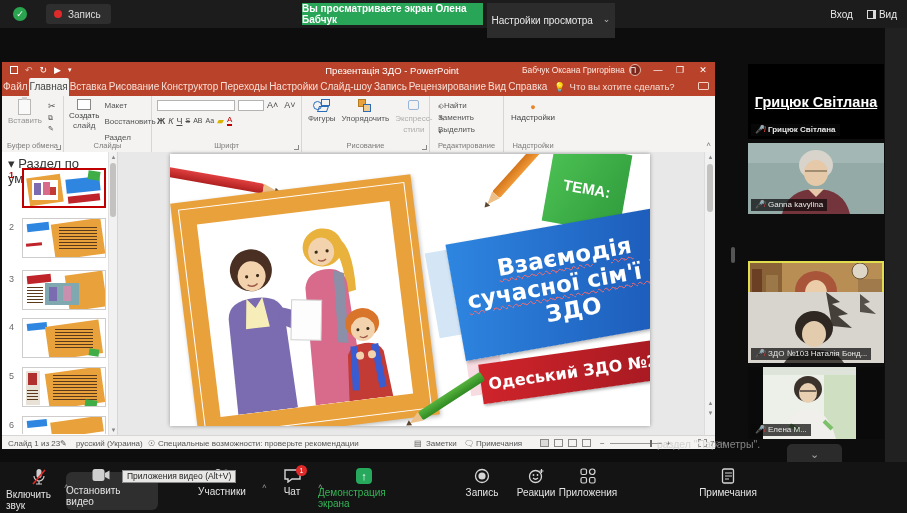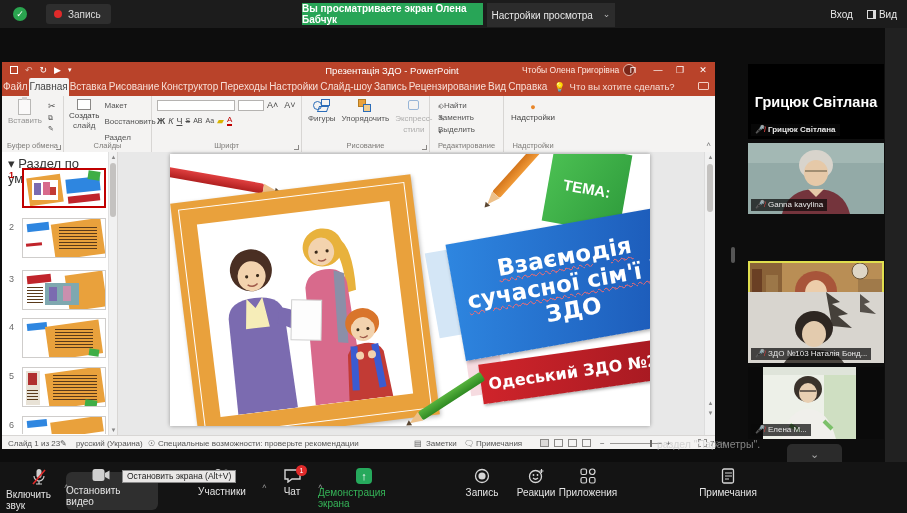--- a/index.html
+++ b/index.html
@@ -7,21 +7,21 @@
   body { font-family:"Liberation Sans", sans-serif; }
   .screen { position:relative; width:907px; height:513px; background:#0d0d0d; overflow:hidden; }
 
   
   .topbar { position:absolute; left:0; top:0; width:907px; height:28px; background:#1c1c1c; }
   .shield { position:absolute; left:13px; top:7px; width:14px; height:14px; border-radius:50%; background:#2aa44f; color:#fff; font-size:9px; line-height:14px; text-align:center; }
   .rec-chip { position:absolute; left:46px; top:4px; height:20px; background:#2e2e2e; border-radius:3px; display:flex; align-items:center; padding:0 10px 0 8px; gap:6px; }
   .rec-dot { width:8px; height:8px; border-radius:50%; background:#e02a2a; }
   .rec-chip span { color:#ddd; font-size:10px; }
   .view-banner { position:absolute; left:302px; top:3px; width:181px; height:22px; background:#28a557; color:#fff; font-size:10px; font-weight:bold; display:flex; align-items:center; justify-content:center; }
-  .view-settings { position:absolute; left:487px; top:3px; width:128px; height:24px; background:#2c2c2c; color:#e8e8e8; font-size:10px; display:flex; align-items:center; justify-content:center; gap:10px; }
+  .view-settings { position:absolute; left:487px; top:3px; width:128px; height:35px; background:#2c2c2c; color:#e8e8e8; font-size:10px; display:flex; align-items:center; justify-content:center; gap:10px; }
   .chv::after { content:"⌄"; font-size:9px; color:#bbb; position:relative; top:-2px; }
   .tb-right { position:absolute; right:10px; top:0; height:28px; display:flex; align-items:center; gap:14px; color:#e8e8e8; font-size:10px; }
   .grid-ic { display:inline-block; width:9px; height:9px; border:1px solid #ddd; border-right-width:3px; margin-right:3px; vertical-align:-1px; }
 
   
   .ppt { position:absolute; left:2px; top:62px; width:713px; height:387px; background:#f4f3f2; }
   .ppt-title { position:absolute; left:0; top:0; width:713px; height:16px; background:#b9432a; display:flex; align-items:center; color:#fbe9e4; font-size:9px; }
   .qat { display:flex; gap:7px; margin-left:8px; align-items:center; color:#fff; font-size:9px; }
   .qat .disk { width:8px; height:8px; border:1px solid #fff; }
   .ppt-title .title { position:absolute; left:300px; width:180px; text-align:center; color:#fff; font-size:9.5px; }
@@ -93,21 +93,21 @@
 
   
   .sbar { position:absolute; left:0; top:373px; width:713px; height:14px; background:#f4f3f2; border-top:1px solid #d8d6d4; font-size:8px; color:#555; }
   .sbar span { position:absolute; top:3px; white-space:nowrap; }
   .vico { position:absolute; top:3px; width:9px; height:8px; border:1px solid #8a8886; }
   .zline { position:absolute; top:7px; height:1px; background:#9a9896; }
   .zknob { position:absolute; top:4px; width:2px; height:7px; background:#6a6866; }
 
   
   .strip { position:absolute; left:885px; top:28px; width:22px; height:434px; background:#212121; }
-  .tile { position:absolute; left:748px; width:136px; background:#000; overflow:hidden; }
+  .tile { position:absolute; left:748px; width:136px; background:#000; overflow:hidden;text-decoration:underline; }
   .tile svg { display:block; }
   .tile-label { position:absolute; left:3px; bottom:3px; max-width:130px; background:rgba(10,10,10,.72); color:#e8e8e8; font-size:8px; line-height:12px; padding:0 4px; display:flex; align-items:center; gap:3px; white-space:nowrap; overflow:hidden; }
   .mic-off { color:#d84040; font-size:8px; }
   .namecard { display:flex; align-items:center; justify-content:center; color:#fff; font-weight:bold; font-size:14.5px; }
   .active-tile { outline:2px solid #e0de4e; outline-offset:-2px;margin-top:44px; }
   .more-btn { position:absolute; left:787px; top:444px; width:55px; height:23px; background:#2b2b2b; border-radius:5px; color:#a8a8a8; text-align:center; line-height:21px; font-size:11px; }
   .resize-handle { position:absolute; left:731px; top:247px; width:4px; height:16px; background:#555; border-radius:2px; }
 
   
   .bbar { position:absolute; left:0; top:462px; width:907px; height:51px; background:#141414; }
@@ -149,21 +149,21 @@
     <div class="ppt-title">
       <div class="qat">
         <span class="disk"></span>
         <span style="opacity:.6">↶</span>
         <span>↻</span>
         <span>▶</span>
         <span style="font-size:7px">▾</span>
       </div>
       <div class="title">Презентація ЗДО - PowerPoint</div>
       <div class="acct">
-        <span>Чтобы Олена Григорівна</span>
+        <span>Бабчук Оксана Григорівна</span>
         <span class="avatar"></span>
       </div>
       <div class="winbtn" style="left:620px">⊓</div>
       <div class="winbtn" style="left:645px">—</div>
       <div class="winbtn" style="left:667px">❐</div>
       <div class="winbtn" style="left:690px">✕</div>
     </div>
 
     <div class="tabs">
       <div class="tab">Файл</div>
@@ -634,17 +634,17 @@
     <div class="bbtn" style="left:700px; width:56px">
       <svg width="14" height="16" viewBox="0 0 14 16">
         <rect x="1.5" y="1" width="11" height="14" rx="1.5" fill="none" stroke="#d5d5d5" stroke-width="1.3"></rect>
         <path d="M4 5 h7 M4 8 h7 M4 11 h4" stroke="#d5d5d5" stroke-width="1.1"></path>
       </svg>
       <span>Примечания</span>
     </div>
 
   </div>
 
-  <div class="tooltip">Остановить экрана (Alt+V)</div>
+  <div class="tooltip">Приложения видео (Alt+V)</div>
 
   <div class="wm" style="left:657px; top:438px; font-size:10.5px">раздел "Параметры".</div>
 
 </div>
 
 </body></html>

